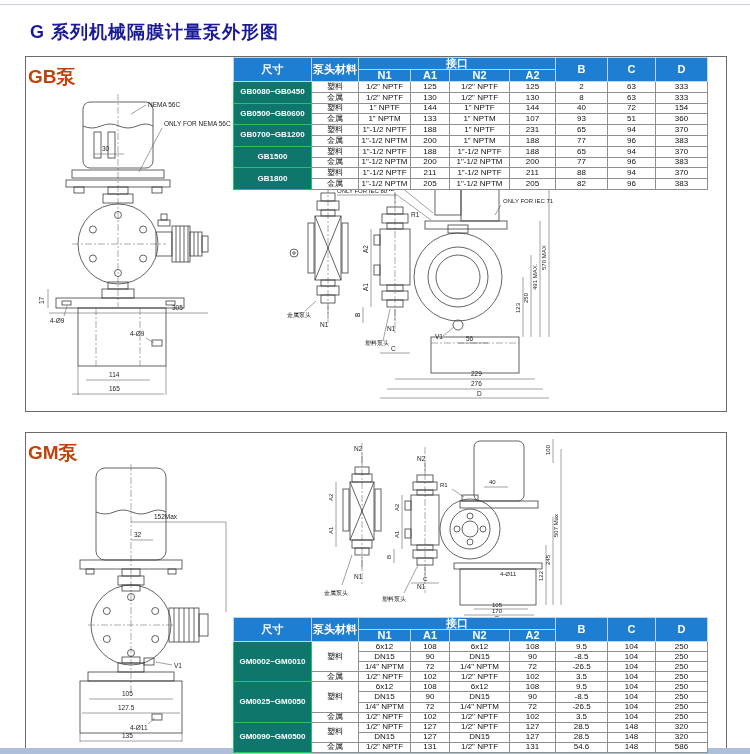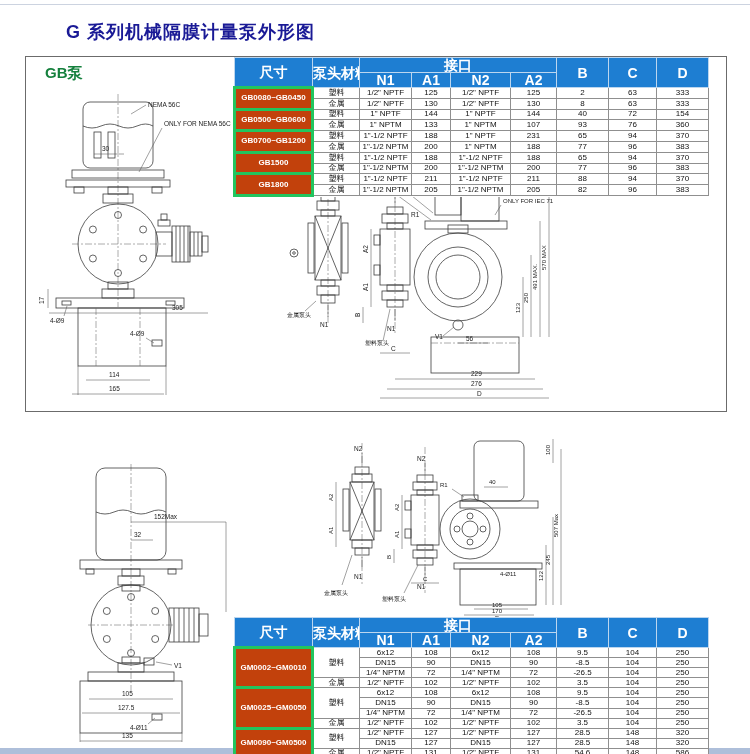--- a/index.html
+++ b/index.html
@@ -1,31 +1,31 @@
 <!DOCTYPE html>
 <html><head>
 <meta charset="utf-8">
 <style>
   html,body{margin:0;padding:0;background:#fff;}
   .page{position:relative;width:750px;height:754px;background:#fff;overflow:hidden;
         font-family:"Liberation Sans",sans-serif;}
   .topline{position:absolute;top:4px;left:0;width:750px;height:1px;background:#ccd3e0;}
   .bottomband{position:absolute;bottom:0;left:0;width:750px;height:6px;background:#aebfda;}
-  .title{position:absolute;left:30px;top:20px;font-size:18px;font-weight:bold;color:#1a1a96;letter-spacing:1px;margin-left:36px;}
+  .title{position:absolute;left:30px;top:20px;font-size:18px;font-weight:bold;color:#1a1a96;letter-spacing:1px;}
   .box{position:absolute;border:1px solid #6b6b6b;background:#fff;}
   #gb-box{left:25px;top:56px;width:700px;height:354px;}
   #gm-box{left:25px;top:432px;width:700px;height:317px;}
-  .seclabel{position:absolute;left:19px;top:7px;font-size:15px;font-weight:bold;color:#15803d;}
+  .seclabel{position:absolute;left:2px;top:7px;font-size:19px;font-weight:bold;color:#c2410c;}
   .dtable{position:absolute;border-collapse:collapse;table-layout:fixed;background:#fff;z-index:5;}
   #gb-table{left:233px;top:57px;width:474px;}
   #gm-table{left:233px;top:617px;width:474px;}
   .dtable td{border:1px solid #8f8f8f;font-size:8px;text-align:center;padding:0;color:#111;
              line-height:1;overflow:hidden;white-space:nowrap;}
-  .dtable .hd{background:#1e7ed2;color:#fff;font-weight:bold;border:1px solid #bcd6ef;font-size:14px;}
-  .dtable .sz{background:#c2410c;color:#fff;font-weight:bold;border:3px solid #22c55e;font-size:8px;}
+  .dtable .hd{background:#1e7ed2;color:#fff;font-weight:bold;border:1px solid #bcd6ef;font-size:11px;}
+  .dtable .sz{background:#0f766e;color:#fff;font-weight:bold;border:1px solid #22c55e;font-size:8px;}
   #gb-table tr{height:10.8px;} #gb-table tr.hrow{height:10px;}
   #gm-table tr{height:10.1px;} #gm-table tr.hrow{height:10px;}
   .drw{position:absolute;}
   .ln{stroke:#3c3c3c;fill:none;stroke-width:.8;}
   .cl{stroke:#666;fill:none;stroke-width:.55;stroke-dasharray:7 2 2 2;}
   .dim{stroke:#555;fill:none;stroke-width:.55;}
   .tx{font-size:6.5px;fill:#1c1c1c;}
   .ts{font-size:6px;fill:#1c1c1c;}
 </style>
 </head>
@@ -253,21 +253,21 @@
           <td>72</td>
           <td>154</td>
     </tr>
     <tr>
       <td>金属</td>
       <td>1" NPTM</td>
           <td>133</td>
           <td>1" NPTM</td>
           <td>107</td>
           <td>93</td>
-          <td>76</td>
+          <td>51</td>
           <td>360</td>
     </tr>
     <tr>
       <td class="sz" rowspan="2">GB0700~GB1200</td>
       <td>塑料</td>
       <td>1"-1/2 NPTF</td>
           <td>188</td>
           <td>1" NPTF</td>
           <td>231</td>
           <td>65</td>
@@ -322,20 +322,23 @@
           <td>205</td>
           <td>1"-1/2 NPTM</td>
           <td>205</td>
           <td>82</td>
           <td>96</td>
           <td>383</td>
     </tr>
   </tbody>
     </table>
 
+  <div class="box" id="gm-box">
+    <div class="seclabel">GM泵</div>
+  </div>
 
   <svg class="drw" style="left:36px;top:462px;" width="225" height="285">
     <g>
       <line class="cl" x1="95" y1="2" x2="95" y2="230"></line>
       <rect class="ln" x="60" y="6" width="70" height="92" rx="9"></rect>
       <path class="ln" d="M60 50 q9 4 18 0 t18 0 t18 0 t16 0"></path>
       <line class="dim" x1="95" y1="60" x2="190" y2="60"></line>
       <line class="dim" x1="190" y1="60" x2="190" y2="150"></line>
       <line class="dim" x1="95" y1="78" x2="117" y2="78"></line>
       <rect class="ln" x="44" y="98" width="102" height="9"></rect>

